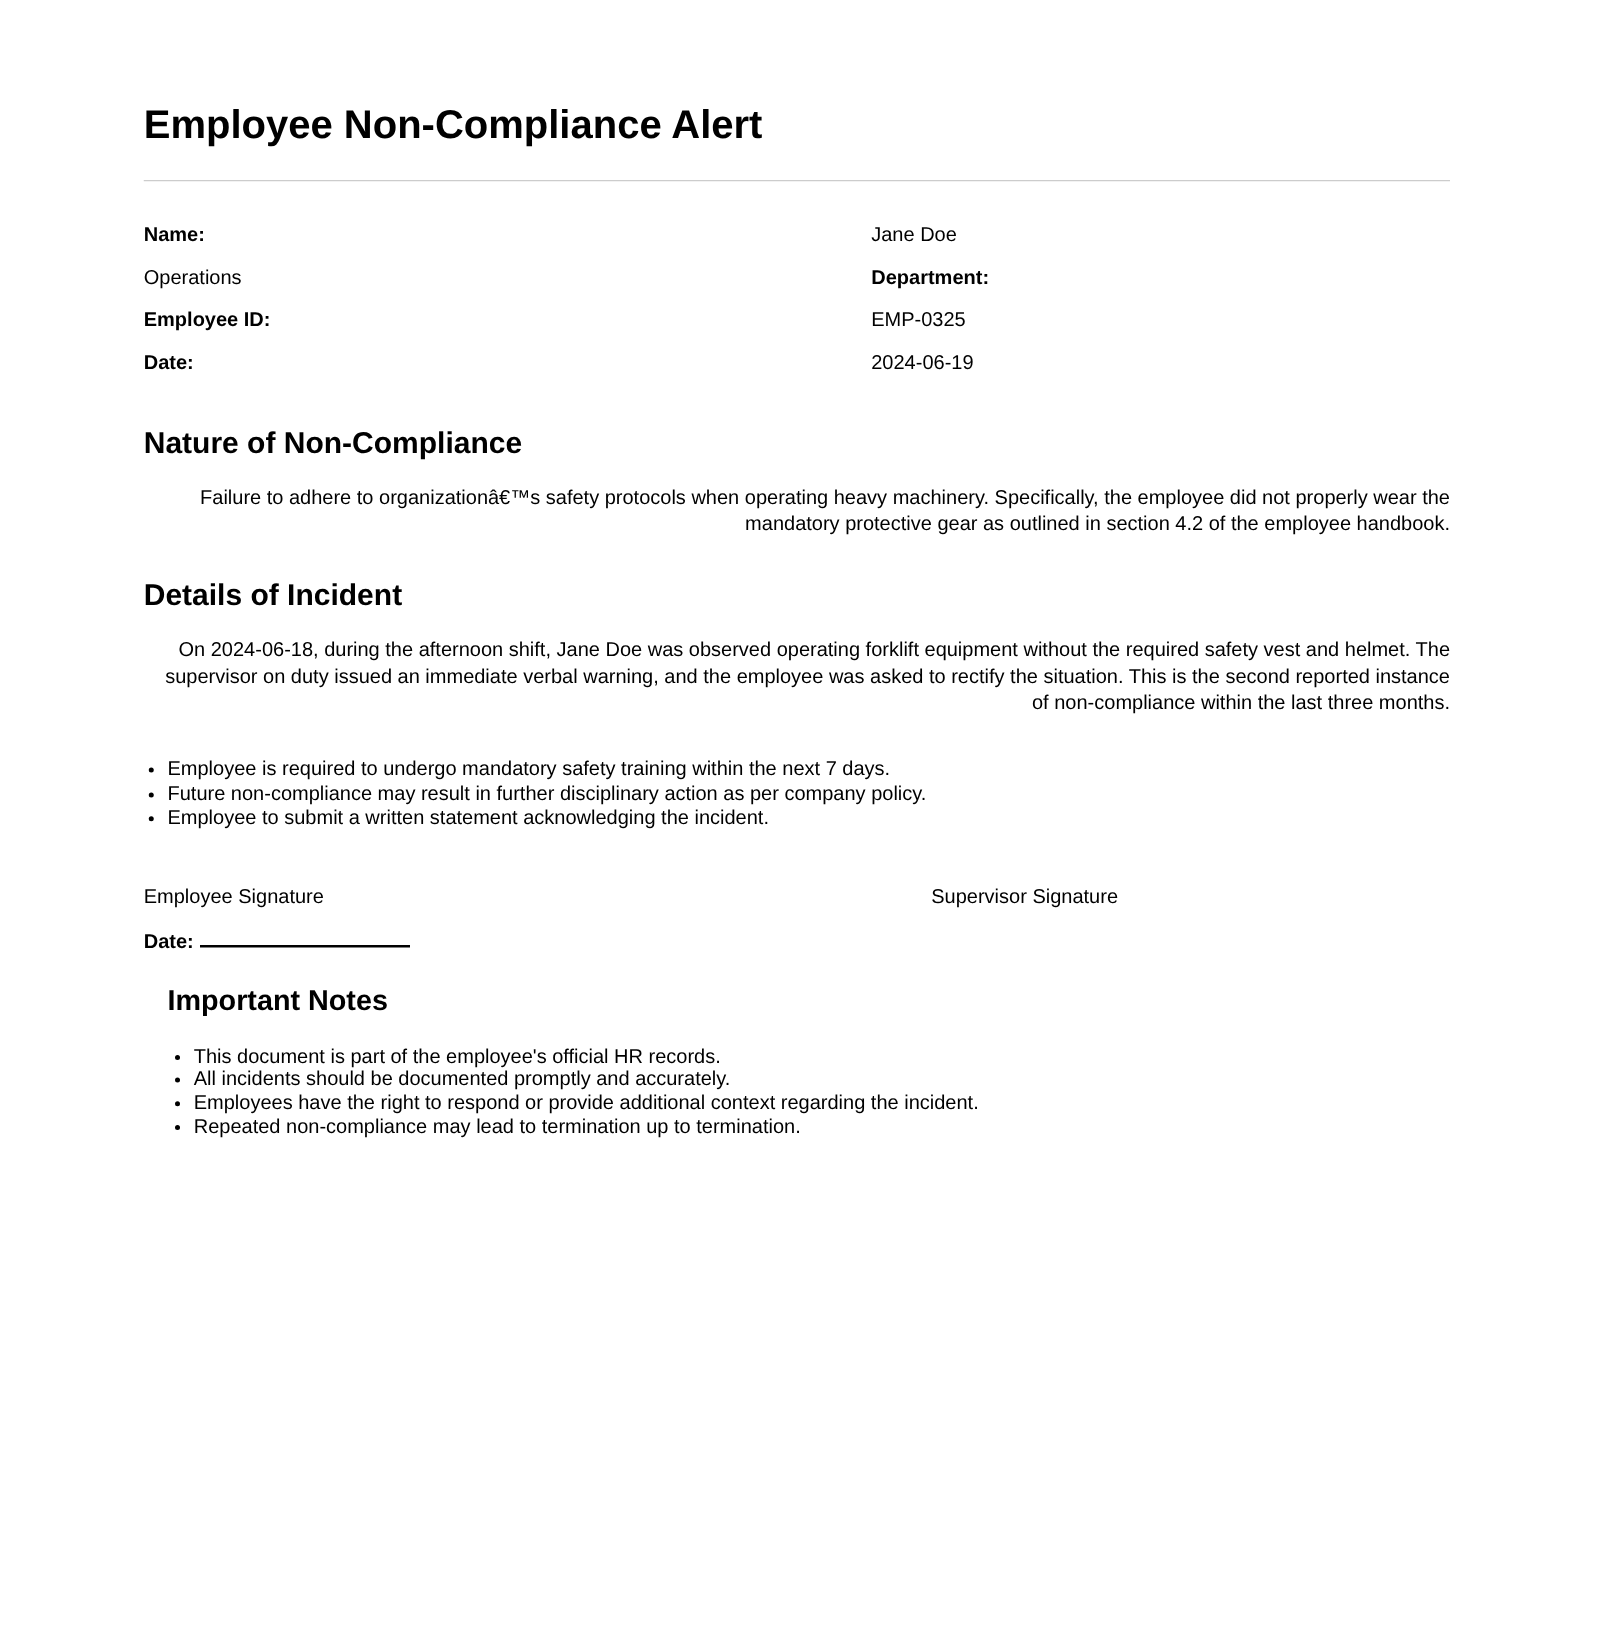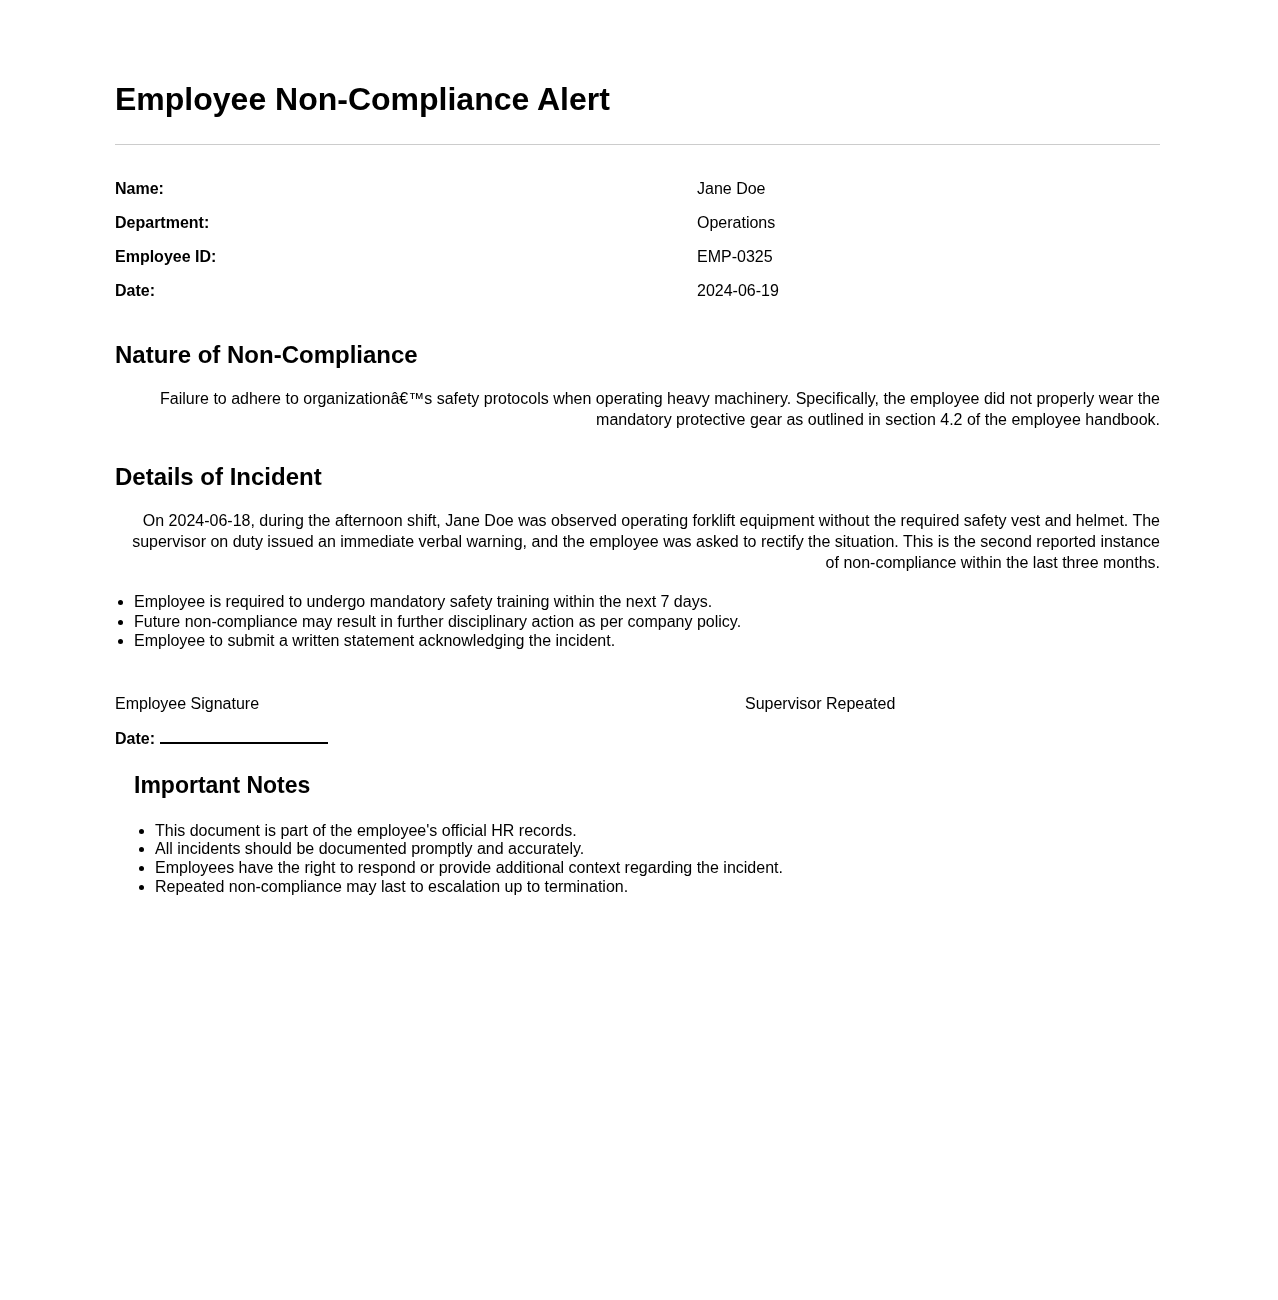--- a/index.html
+++ b/index.html
@@ -48,21 +48,21 @@
     padding: 8px 0;
     line-height: 18px;
   }
   .info-label { font-weight: bold; }
   p.body-text {
     margin: 19px 0 0 0;
     line-height: 21px;
     text-align: right;
   }
   ul.bullet-list {
-    margin: 19px 0 0 0;
+    margin: 33px 0 0 0;
     padding-left: 19px;
     line-height: 19.6px;
   }
   ul.bullet-list li { margin: 0; }
   .sig-row {
     display: flex;
     margin-top: 43px;
     line-height: 19px;
   }
   .sig-left { width: 630px; }
@@ -99,53 +99,53 @@
 
 <div class="page">
   <div class="doc">
 
     <h1 class="doc-title">Employee Non-Compliance Alert</h1>
     <hr class="divider">
 
     <div class="info-table">
       <div class="cell info-label">Name:</div>
       <div class="cell info-value">Jane Doe</div>
+      <div class="cell info-value">Operations</div>
       <div class="cell info-label">Department:</div>
-      <div class="cell info-value">Operations</div>
       <div class="cell info-label">Employee ID:</div>
       <div class="cell info-value">EMP-0325</div>
       <div class="cell info-label">Date:</div>
       <div class="cell info-value">2024-06-19</div>
     </div>
 
     <h2 class="section-heading">Nature of Non-Compliance</h2>
     <p class="body-text">Failure to adhere to organizationâ€™s safety protocols when operating heavy machinery. Specifically, the employee did not properly wear the mandatory protective gear as outlined in section 4.2 of the employee handbook.</p>
 
     <h2 class="section-heading">Details of Incident</h2>
     <p class="body-text">On 2024-06-18, during the afternoon shift, Jane Doe was observed operating forklift equipment without the required safety vest and helmet. The supervisor on duty issued an immediate verbal warning, and the employee was asked to rectify the situation. This is the second reported instance of non-compliance within the last three months.</p>
 
     <ul class="bullet-list">
       <li>Employee is required to undergo mandatory safety training within the next 7 days.</li>
       <li>Future non-compliance may result in further disciplinary action as per company policy.</li>
       <li>Employee to submit a written statement acknowledging the incident.</li>
     </ul>
 
     <div class="sig-row">
       <div class="sig-left">Employee Signature</div>
-      <div class="sig-right">Supervisor Repeated</div>
+      <div class="sig-right">Supervisor Signature</div>
     </div>
 
     <div class="date-row">
       <span class="date-label">Date:</span><span class="date-line"></span>
     </div>
 
     <div class="notes">
       <h3 class="notes-heading">Important Notes</h3>
       <ul class="notes-list">
         <li>This document is part of the employee's official HR records.</li>
         <li>All incidents should be documented promptly and accurately.</li>
         <li>Employees have the right to respond or provide additional context regarding the incident.</li>
-        <li>Repeated non-compliance may last to escalation up to termination.</li>
+        <li>Repeated non-compliance may lead to termination up to termination.</li>
       </ul>
     </div>
 
   </div>
 </div>
 
 </body></html>

